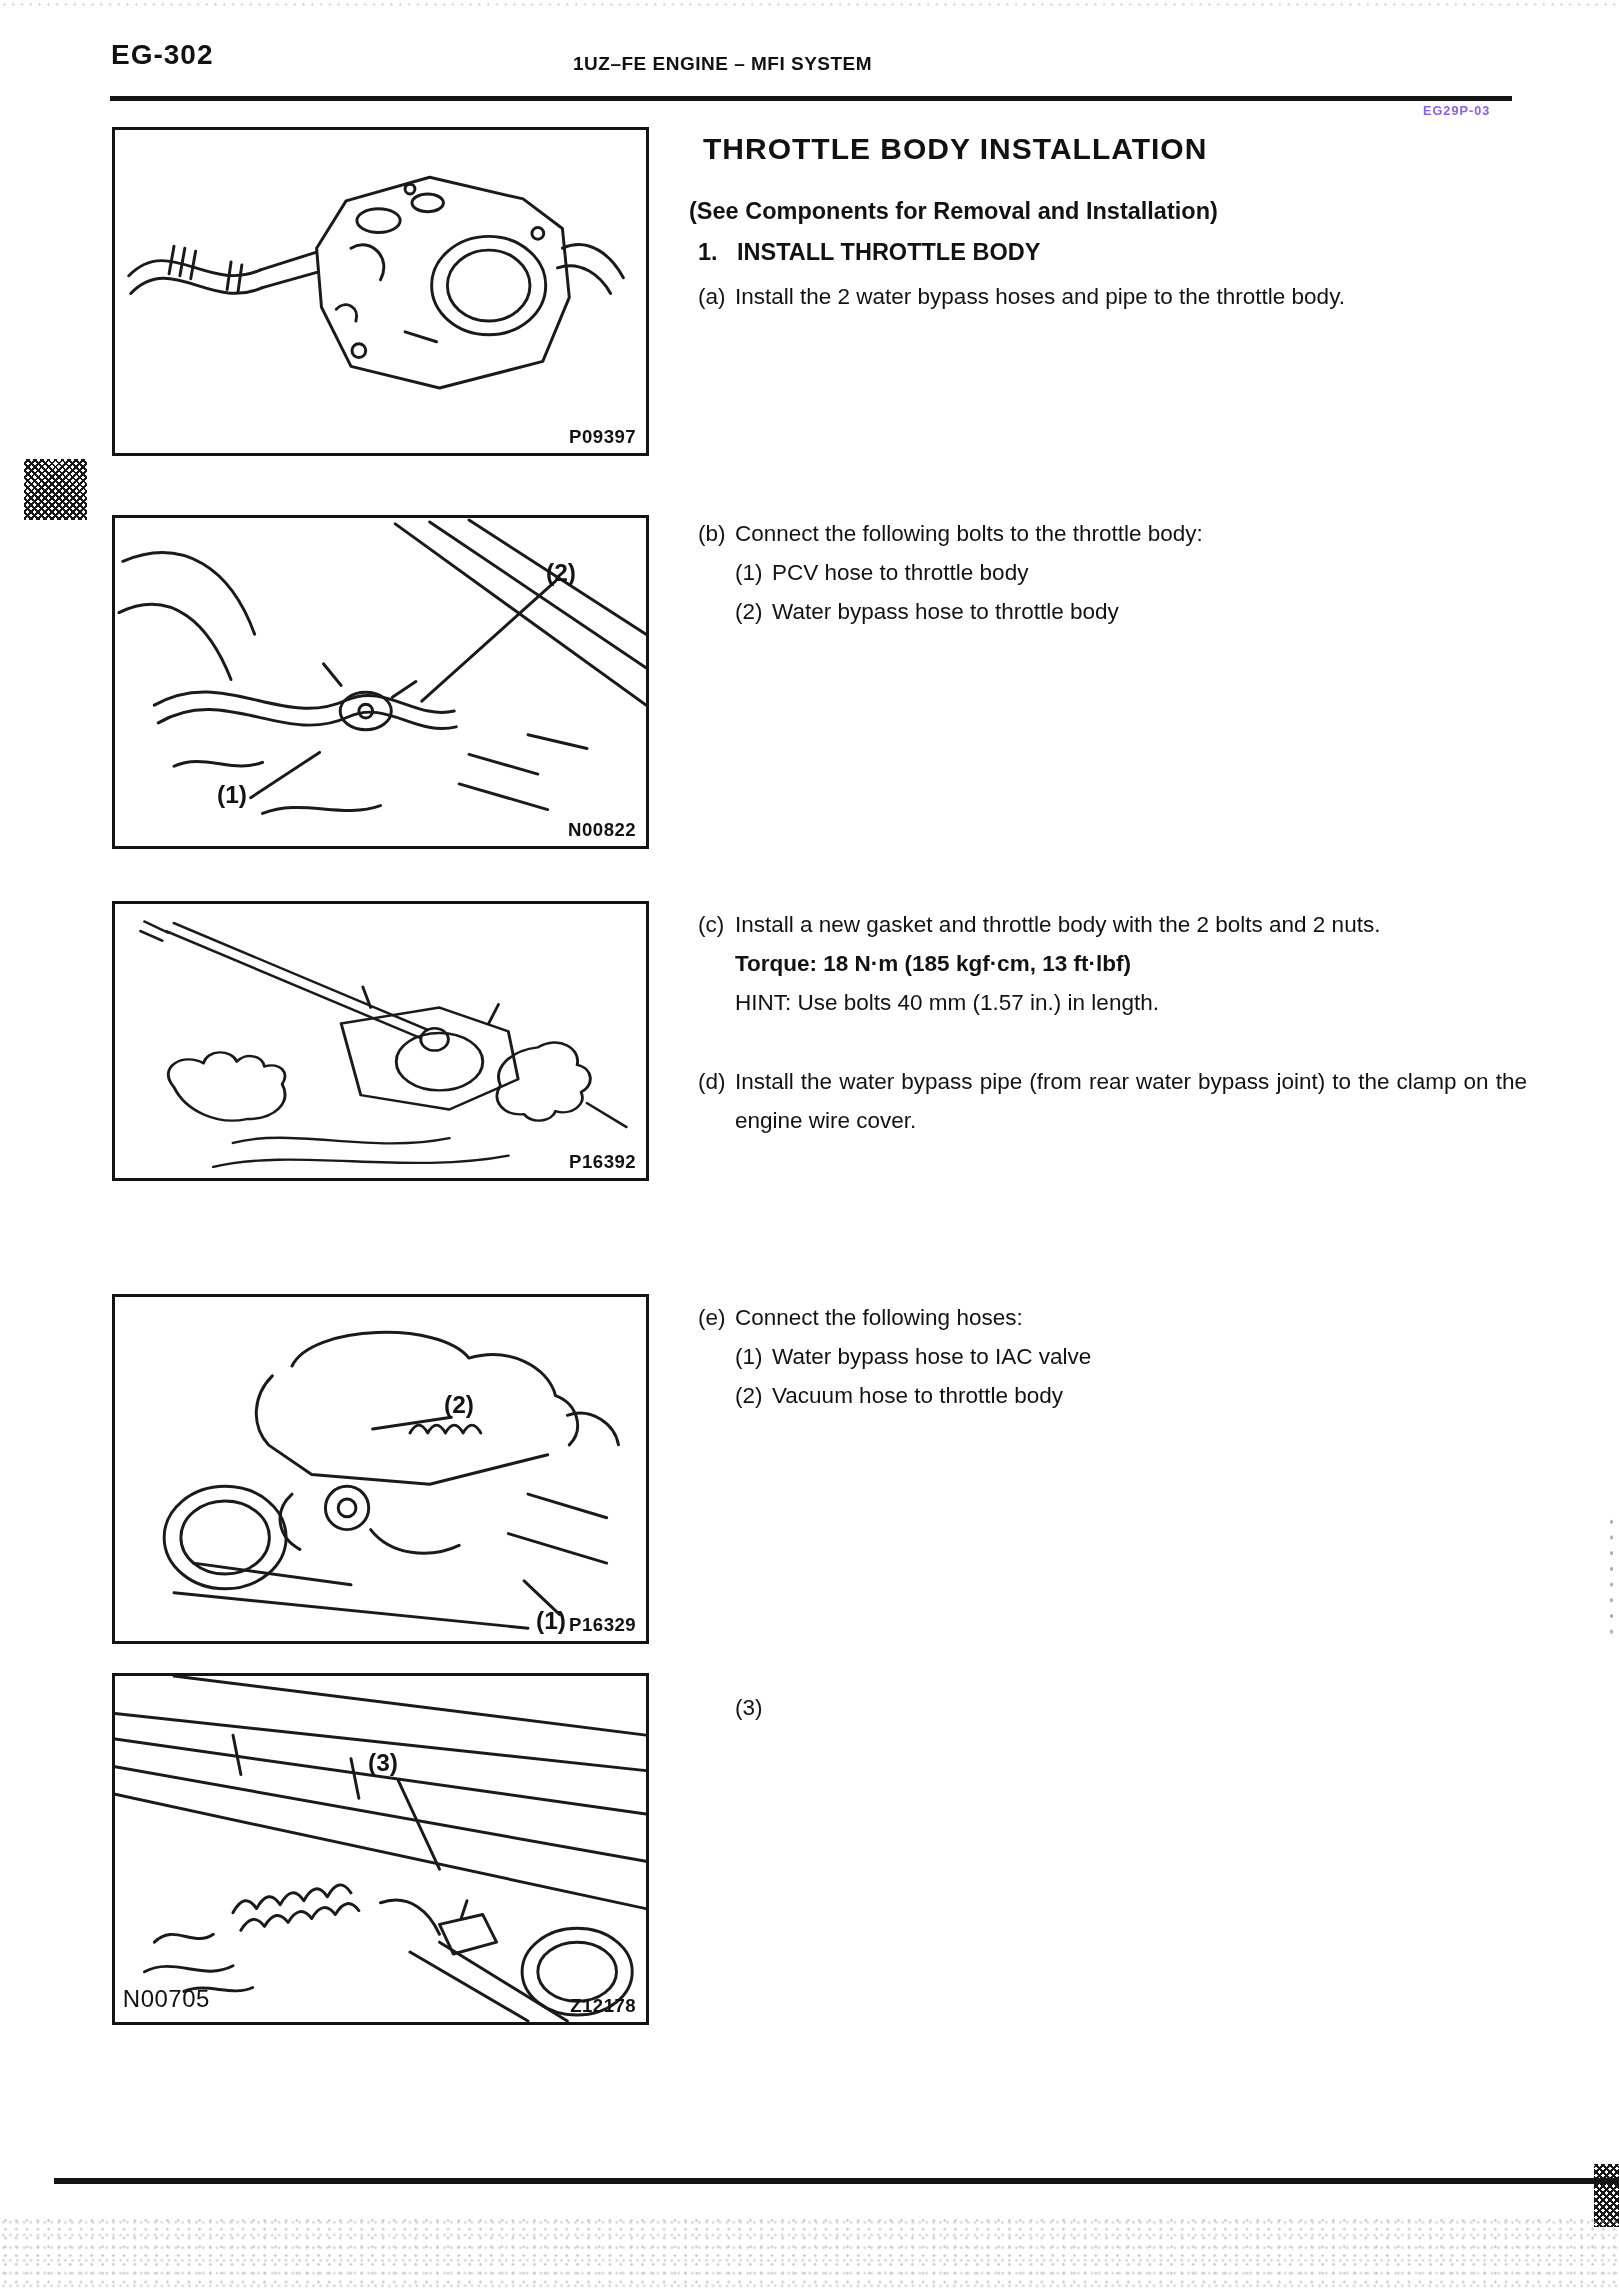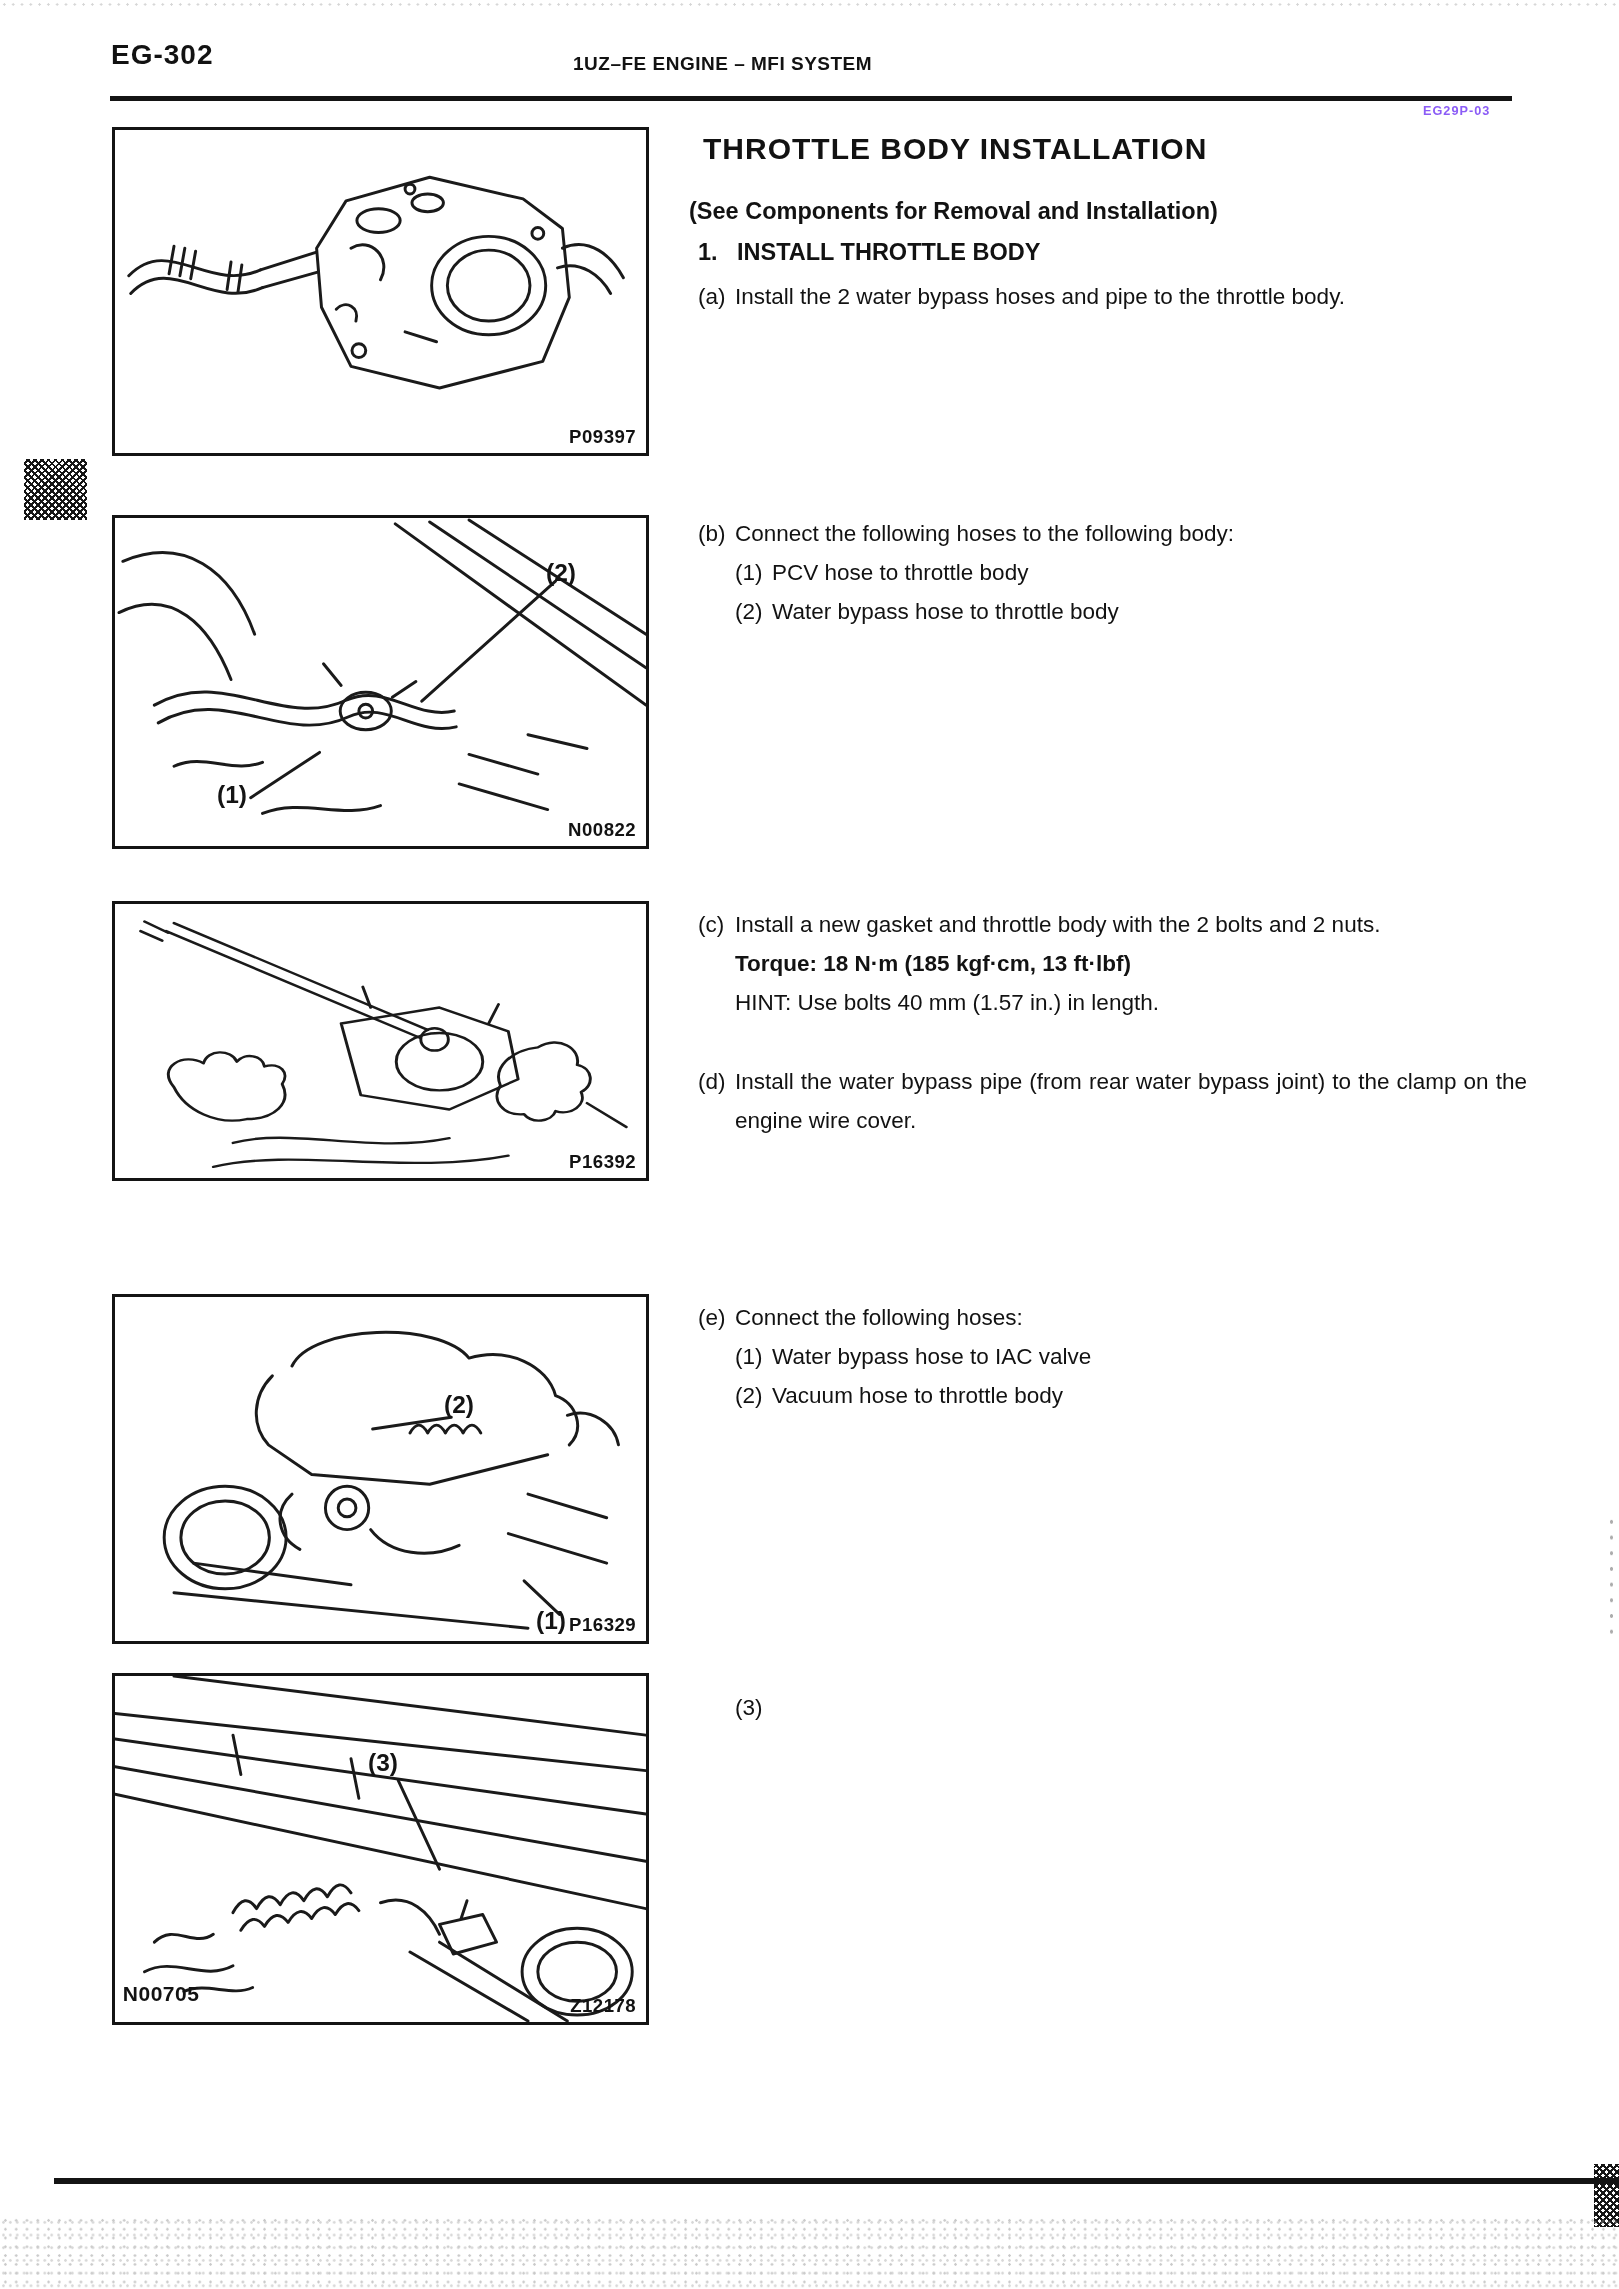--- a/index.html
+++ b/index.html
@@ -36,21 +36,21 @@
   .figbox { position:absolute; left:112px; width:537px; border:3.9px solid #141414; box-sizing:border-box; background:#fff; }
   .f1 { top:127px; height:329px; }
   .f2 { top:515px; height:334px; }
   .f3 { top:901px; height:280px; }
   .f4 { top:1294px; height:350px; }
   .f5 { top:1673px; height:352px; }
   .figbox svg { position:absolute; inset:0; width:100%; height:100%; }
   .figbox svg path, .figbox svg ellipse, .figbox svg circle {
     fill:none; stroke:#1a1a1a; stroke-width:3; stroke-linecap:round; stroke-linejoin:round; }
   .figcode { position:absolute; right:9.8px; bottom:4.9px; font-size:18.6px; font-weight:bold; letter-spacing:0.5px; }
-  .figcode-left { position:absolute; left:7.8px; bottom:16px; font-size:21px; font-weight:bold; letter-spacing:0.5px; }
+  .figcode-left { position:absolute; left:7.8px; bottom:9px; font-size:24px; font-weight:normal; letter-spacing:0.5px; }
   .callout { position:absolute; font-size:24.5px; font-weight:bold; color:#141414; }
   
   .t-title { position:absolute; left:691px; top:120px; font-size:30px; font-weight:bold; letter-spacing:1px; }
   .t-see   { position:absolute; left:689px; top:198px; font-size:23.5px; font-weight:bold; }
   .t-step1 { position:absolute; left:698px; top:239px; font-size:23.5px; font-weight:bold; display:flex; }
   .t-step1 .step-label { width:39px; flex:none; }
   .step { position:absolute; left:698px; width:829px; font-size:22.5px; line-height:39px; display:flex; }
   .step-label { width:37px; flex:none; }
   .step-body { flex:1; }
   .just { text-align:justify; }
@@ -191,21 +191,21 @@
   </div>
 
   <div class="step s-a">
     <span class="step-label">(a)</span>
     <div class="step-body just">Install the 2 water bypass hoses and pipe to the throttle body.</div>
   </div>
 
   <div class="step s-b">
     <span class="step-label">(b)</span>
     <div class="step-body">
-      <div>Connect the following hoses to the following body:</div>
+      <div>Connect the following bolts to the throttle body:</div>
       <div class="substep">
         <span class="sub-num">(1)</span>
         <span>PCV hose to throttle body</span>
       </div>
       <div class="substep">
         <span class="sub-num">(2)</span>
         <span>Water bypass hose to throttle body</span>
       </div>
     </div>
   </div>

